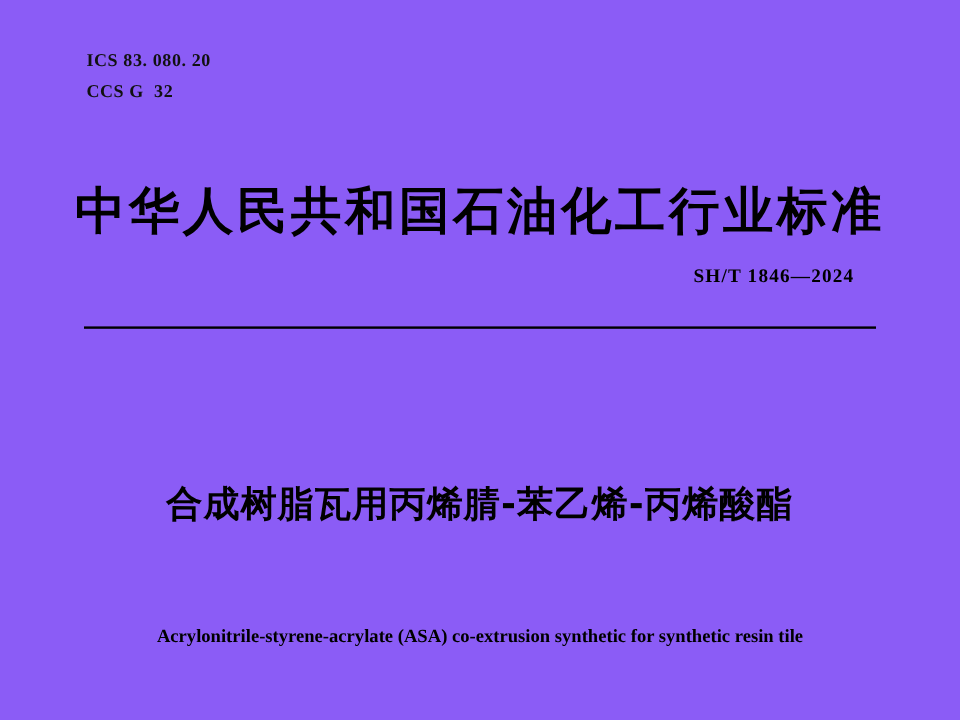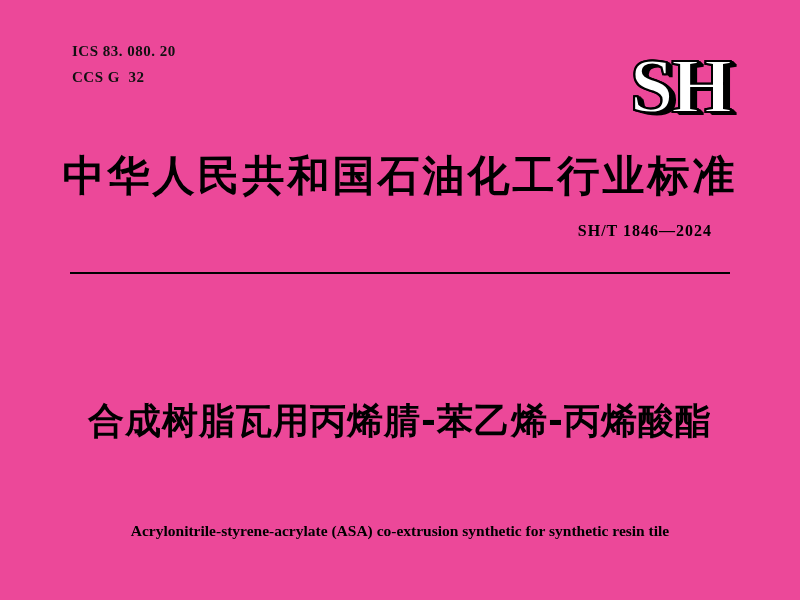--- a/index.html
+++ b/index.html
@@ -14,21 +14,21 @@
     font-family: "Liberation Serif", serif;
     color: #000000;
     position: relative;
   }
   .page {
     position: absolute;
     left: 0;
     top: 0;
     width: 800px;
     height: 600px;
-    background: #ec4899;
+    background: #8b5cf6;
   }
 
   
   .meta {
     position: absolute;
     left: 72px;
     top: 38px;
     font-family: "Liberation Serif", serif;
     font-weight: bold;
     font-size: 15px;
@@ -106,21 +106,21 @@
 
   
   .doc-title {
     position: absolute;
     left: 60px;
     top: 398px;
     width: 680px;
     text-align: center;
     font-family: "DejaVu Sans", sans-serif;
     font-weight: bold;
-    font-size: 36px;
+    font-size: 30px;
     line-height: 46px;
     letter-spacing: 1px;
     color: #000;
   }
   .doc-title .line2 {
     display: block;
   }
 
   
   .doc-title-en {
@@ -139,23 +139,20 @@
 </head>
 <body>
 
 <div class="page">
 
   <div class="meta">
     <div>ICS 83. 080. 20</div>
     <div>CCS G  32</div>
   </div>
 
-  <div class="sh-logo">
-    <span class="sh-text">SH</span>
-  </div>
 
   <div class="std-title">中华人民共和国石油化工行业标准</div>
 
   <div class="std-number">SH/T  1846—2024</div>
 
   <div class="rule"></div>
 
   <div class="doc-title">
     <span>合成树脂瓦用丙烯腈-苯乙烯-丙烯酸酯</span>
   </div>

